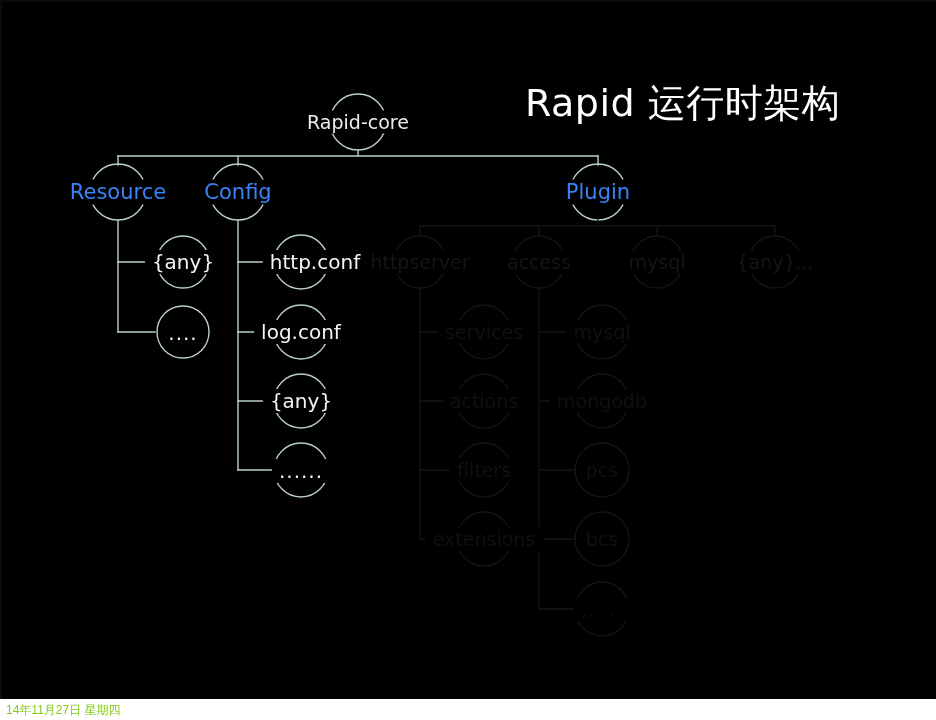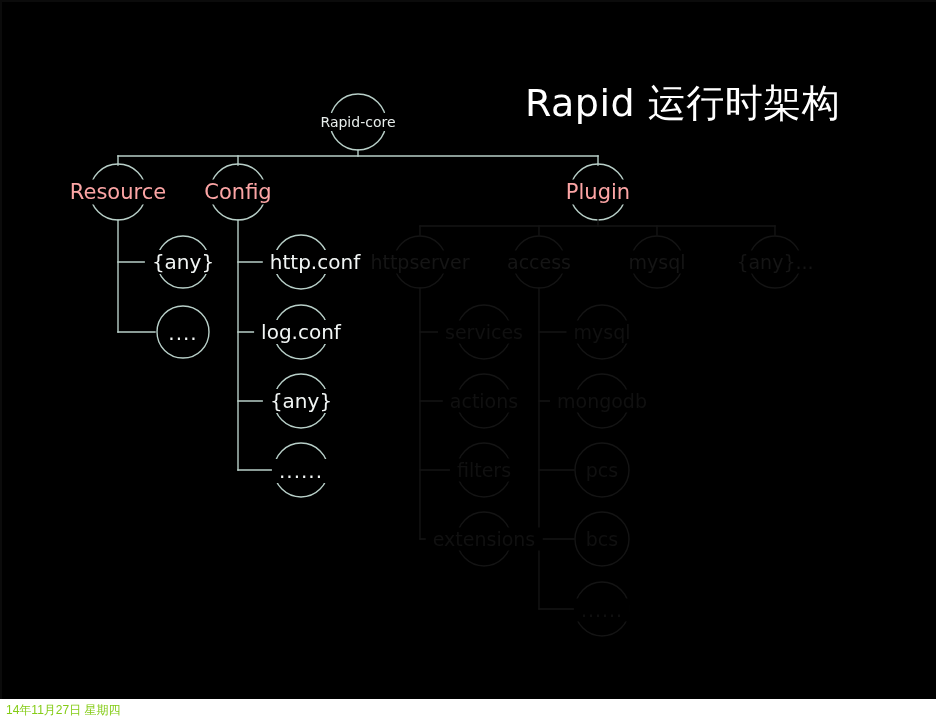--- a/index.html
+++ b/index.html
@@ -24,22 +24,22 @@
 
   
   #wires{position:absolute;left:0;top:0;width:936px;height:700px;}
 
   
   .node{
     position:absolute;white-space:nowrap;
     transform:translate(-50%,-50%);
     text-align:center;line-height:1;
   }
-  .lvl0{font-size:14px;color:#e8eeec;}
-  .lvl1{font-size:21px;color:#fca5a5;}
+  .lvl0{font-size:19px;color:#e8eeec;}
+  .lvl1{font-size:21px;color:#3b82f6;}
   .lvl2{font-size:20px;color:#f2f6f5;}
   .dim1{font-size:19px;color:#151515;}
   .dim2{font-size:19px;color:#101010;}
   .dots{letter-spacing:1px;}
 
   
   .node::before{
     content:"";position:absolute;left:-7px;right:-7px;
     top:-2px;bottom:-2px;background:#000;z-index:-1;
   }

